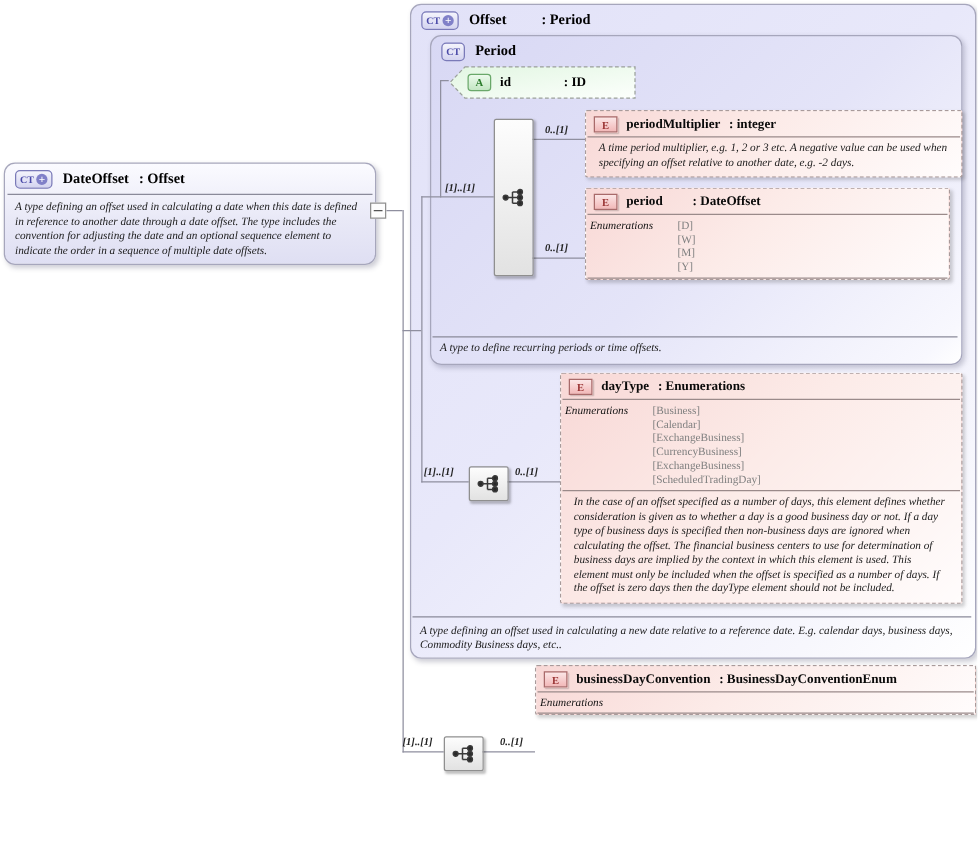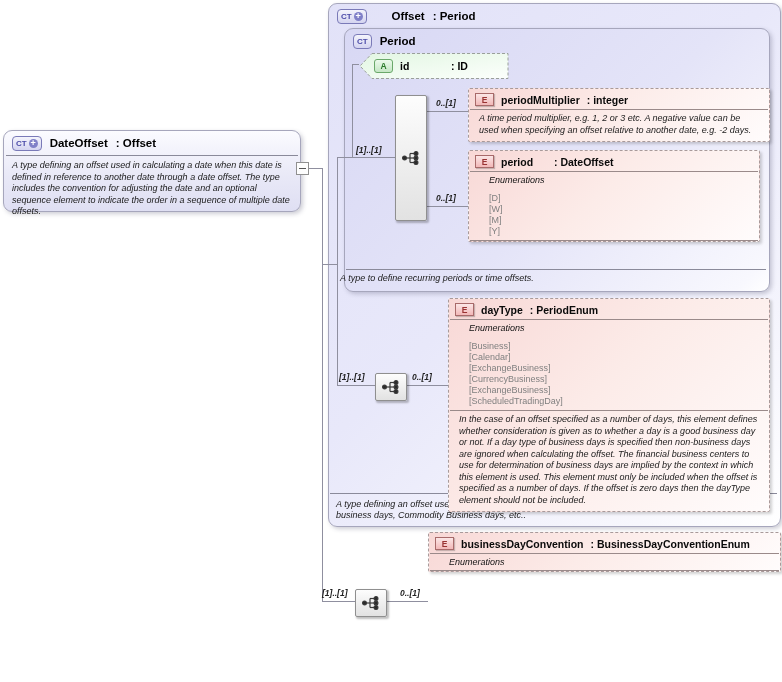--- a/index.html
+++ b/index.html
@@ -1,30 +1,30 @@
 <!DOCTYPE html>
 <html><head>
 <meta charset="utf-8">
 <style>
   html,body{margin:0;padding:0;background:#ffffff;}
   #canvas{
     position:relative; width:782px; height:682px; overflow:hidden;
-    background:#ffffff; font-family:Liberation Sans, sans-serif; color:#000;
+    background:#ffffff; font-family:Liberation Serif, serif; color:#000;
   }
   
   .ct-box{position:absolute; border:1px solid #a6a6bc; border-radius:9px;
           box-shadow:2px 2px 4px rgba(60,60,90,.25);}
   #offset-box{background:linear-gradient(135deg,#e2e2f8 0%,#e8e8fa 45%,#f7f7fd 85%,#ffffff 100%);}
   #period-box{background:linear-gradient(135deg,#d8d8f4 0%,#e4e4f8 55%,#f8f8fe 95%,#ffffff 100%);}
   #dateoffset-box{background:linear-gradient(to bottom,#fbfbff 0%,#e9e9f7 55%,#dfdff3 100%);}
   .ct-hdr{display:flex;align-items:center;gap:8px;padding:5px 8px 4px;
           font-weight:bold;font-size:11.5px;line-height:13px;color:#000;}
   .ct-sep{border-top:1px solid #8a8a9a;margin:0 2px;}
   .ct-desc{font-style:italic;font-size:9px;line-height:11.5px;padding:4px 8px;color:#1a1a1a;}
-  .name-w50{display:inline-block;min-width:50px;text-align:right;}
+  .name-w50{display:inline-block;min-width:50px;}
   .name-w44{display:inline-block;min-width:44px;}
   .name-w46{display:inline-block;min-width:46px;}
   
   .badge-ct{flex:none;display:inline-flex;align-items:center;gap:2px;height:11px;
             padding:1px 3px;border:1px solid #7a7ab8;border-radius:4px;
             background:linear-gradient(#f4f4fc,#d4d4f0);color:#4a4aa8;
             font-size:8px;font-weight:bold;}
   .plus-circle{width:9px;height:9px;border-radius:50%;background:#8080c8;color:#fff;
                font-size:9px;line-height:8px;text-align:center;font-weight:bold;flex:none;}
   .badge-e{flex:none;width:17px;height:11px;display:flex;align-items:center;justify-content:center;
@@ -34,21 +34,21 @@
            border:1px solid #6aa86a;border-radius:3px;background:linear-gradient(#ecfaec,#c4e6c4);
            color:#2a7a2a;font-size:8.5px;font-weight:bold;}
   
   .el-box{position:absolute;border:1px dashed #a89a9a;border-radius:2px;
           background:linear-gradient(135deg,#f8d8d6 0%,#fcebe8 45%,#fffcfc 100%);
           box-shadow:2px 2px 3px rgba(0,0,0,.18);}
   .el-hdr{display:flex;align-items:center;gap:7px;padding:4px 6px 3px;
           font-weight:bold;font-size:10.5px;line-height:12px;color:#0a0a0a;}
   .el-sep{border-top:1px solid #9a8a8a;margin:0 1px;}
   .el-desc{font-style:italic;font-size:9px;line-height:11.5px;padding:3px 10px 5px;color:#1a1a1a;}
-  .enum-section{display:flex;gap:8px;padding:3px 20px;flex-direction:column;}
+  .enum-section{display:flex;gap:8px;padding:3px 3px;}
   .enum-label{flex:none;width:62px;font-style:italic;font-size:9px;color:#111;}
   .enum-values{font-size:9px;line-height:11px;color:#808080;}
   
   .hline,.vline{position:absolute;background:#8f8f9f;}
   .hline{height:1px;} .vline{width:1px;}
   .seq-box{position:absolute;display:flex;align-items:center;justify-content:center;
            border:1px solid #8f8f8f;border-radius:2px;
            background:linear-gradient(to bottom,#fdfdfd,#e2e2e2);
            box-shadow:1.5px 1.5px 2px rgba(0,0,0,.25);}
   .handle{position:absolute;width:13px;height:13px;background:#fdfdfd;border:1px solid #909090;
@@ -82,21 +82,21 @@
   <div id="period-box" class="ct-box" style="left:344px;top:28px;width:424px;height:262px;">
     <div class="ct-hdr">
       <span class="badge-ct">
         <span>CT</span>
       </span>
       <span>Period</span>
     </div>
   </div>
 
   <div class="footer-sep" style="left:346px;top:269px;width:420px;"></div>
-  <div class="footer-text" style="left:340px;top:273px;width:408px;">A type to define recurring periods or time offsets.</div>
+  <div class="footer-text" style="left:352px;top:273px;width:408px;">A type to define recurring periods or time offsets.</div>
 
   <div class="footer-sep" style="left:330px;top:493px;width:447px;"></div>
   <div class="footer-text" style="left:336px;top:499px;width:438px;">A type defining an offset used in calculating a new date relative to a reference date. E.g. calendar days, business days, Commodity Business days, etc..</div>
 
   <div class="hline" style="left:309px;top:168px;width:13px;"></div>
   <div class="vline" style="left:322px;top:168px;height:434px;"></div>
   <div class="hline" style="left:322px;top:264px;width:15px;"></div>
   <div class="vline" style="left:337px;top:157px;height:229px;"></div>
   <div class="hline" style="left:337px;top:157px;width:58px;"></div>
   <div class="vline" style="left:352px;top:64px;height:94px;"></div>
@@ -212,21 +212,21 @@
     </div>
     <div class="el-sep"></div>
   </div>
 
   <div class="el-box" style="left:448px;top:298px;width:320px;">
     <div class="el-hdr">
       <span class="badge-e">
         <span>E</span>
       </span>
       <span>dayType</span>
-      <span>: PeriodEnum</span>
+      <span>: Enumerations</span>
     </div>
     <div class="el-sep"></div>
     <div class="enum-section">
       <div class="enum-label">Enumerations</div>
       <div class="enum-values">
           <div>[Business]</div>
           <div>[Calendar]</div>
           <div>[ExchangeBusiness]</div>
           <div>[CurrencyBusiness]</div>
           <div>[ExchangeBusiness]</div>

